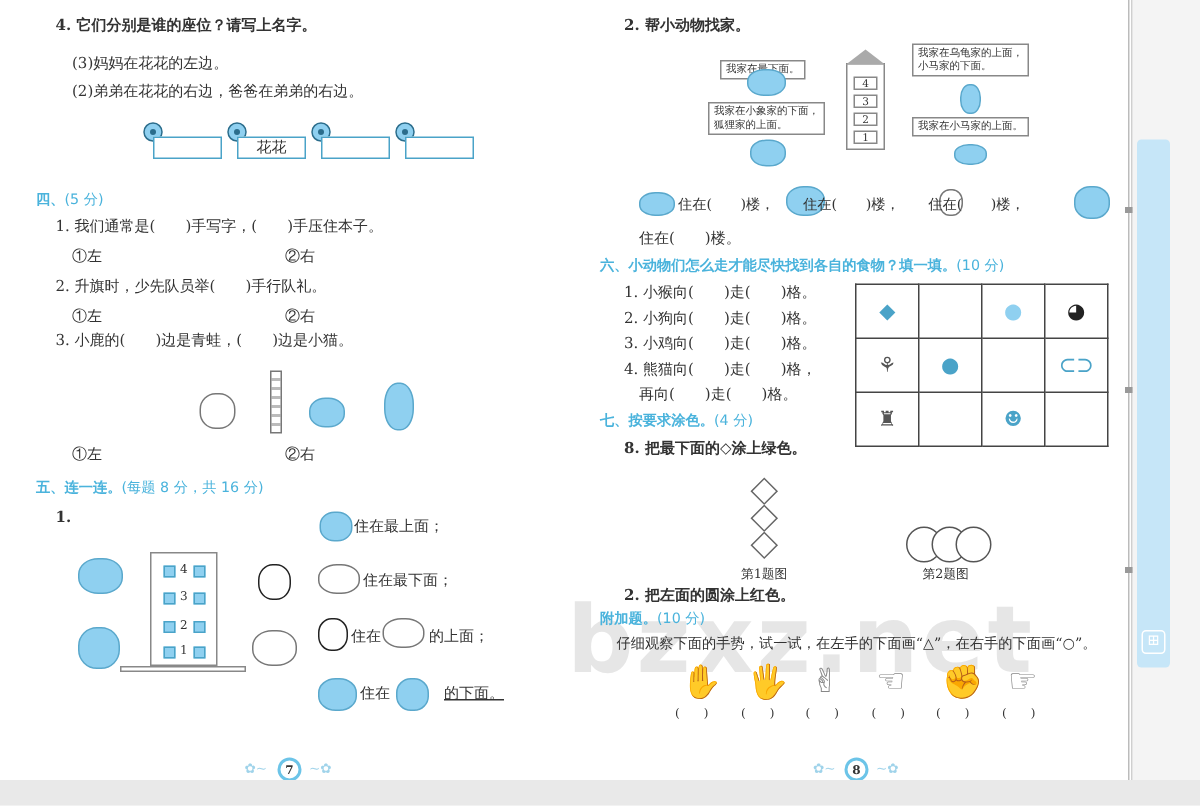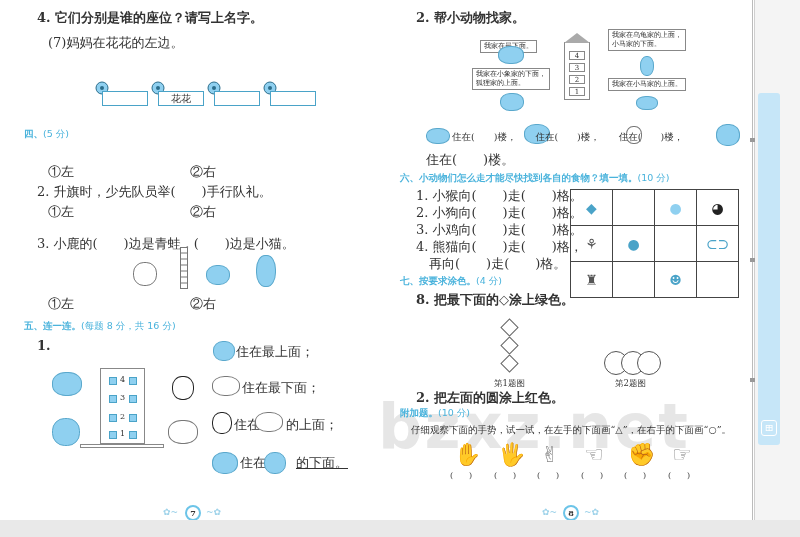--- a/index.html
+++ b/index.html
@@ -1,21 +1,21 @@
 <!DOCTYPE html>
 <html><head>
 <meta charset="utf-8">
 <style>
   * { box-sizing: border-box; margin: 0; padding: 0; }
   html, body { width: 800px; height: 537px; overflow: hidden; background: #f4f4f4; }
   body { font-family: "DejaVu Serif", "Liberation Serif", serif; color: #333; position: relative; }
   .page { position: absolute; top: 0; height: 520px; background: #fff; }
   .page-left { left: 0; width: 400px; }
   .page-right { left: 400px; width: 355px; border-right: 1px solid #cfcfcf; }
-  .t { position: absolute; font-size: 13px; white-space: nowrap; line-height: 12px; color: #333; }
+  .t { position: absolute; font-size: 10px; white-space: nowrap; line-height: 12px; color: #333; }
   .b { font-weight: bold; }
   .sec { color: #4ab3dc; font-weight: bold; font-family: "DejaVu Sans", "Liberation Sans", sans-serif; font-size: 9.5px; }
   .sec .pts { font-weight: normal; }
   .box { position: absolute; border: 1px solid #4aa3c8; background: #fff; height: 15px; width: 46px; font-size: 10px; text-align: center; line-height: 14px; }
   .flower { position: absolute; width: 16px; height: 16px; }
   .animal { position: absolute; border-radius: 45%; background: #8fd0f0; border: 1px solid #5aa8cc; }
   .animal.white { background: #fff; border-color: #777; }
   .animal.panda { background: #fff; border: 1px solid #222; }
   .bldg { position: absolute; border: 1px solid #888; background: #fff; }
   .win { position: absolute; width: 8px; height: 8px; background: #8fd0f0; border: 1px solid #4aa3c8; }
@@ -32,21 +32,22 @@
   .ruler { position: absolute; left: 752px; top: 0; width: 1px; height: 520px; background: #bbb; }
   .tick { position: absolute; left: 750px; width: 5px; height: 4px; background: #999; }
   .watermark { position: absolute; left: 378px; top: 390px; font-family: "DejaVu Sans", sans-serif; font-weight: bold; font-size: 62px; color: rgba(200,200,200,0.45); letter-spacing: 2px; }
   .bottom-bar { position: absolute; left: 0; top: 520px; width: 800px; height: 17px; background: #e9e9e9; }
 </style>
 </head>
 <body>
 
 <div class="page page-left">
   <div class="t b" style="left:37px;top:12px;">4. 它们分别是谁的座位？请写上名字。</div>
-  <div class="t" style="left:48px;top:37px;">(7)妈妈在花花的左边。</div>
+  <div class="t" style="left:48px;top:37px;">(3)妈妈在花花的左边。</div>
+  <div class="t" style="left:48px;top:56px;">(2)弟弟在花花的右边，爸爸在弟弟的右边。</div>
 
   <div class="flower" style="left:94px;top:80px;"><svg width="16" height="16">
         <circle cx="8" cy="8" r="6" fill="#8fd0f0" stroke="#2b6d8c"></circle>
         <circle cx="8" cy="8" r="2" fill="#2b6d8c"></circle>
       </svg></div>
   <div class="box" style="left:102px;top:91px;"></div>
   <div class="flower" style="left:150px;top:80px;"><svg width="16" height="16">
         <circle cx="8" cy="8" r="6" fill="#8fd0f0" stroke="#2b6d8c"></circle>
         <circle cx="8" cy="8" r="2" fill="#2b6d8c"></circle>
       </svg></div>
@@ -56,26 +57,27 @@
         <circle cx="8" cy="8" r="2" fill="#2b6d8c"></circle>
       </svg></div>
   <div class="box" style="left:214px;top:91px;"></div>
   <div class="flower" style="left:262px;top:80px;"><svg width="16" height="16">
         <circle cx="8" cy="8" r="6" fill="#8fd0f0" stroke="#2b6d8c"></circle>
         <circle cx="8" cy="8" r="2" fill="#2b6d8c"></circle>
       </svg></div>
   <div class="box" style="left:270px;top:91px;"></div>
 
   <div class="t sec" style="left:24px;top:128px;"><span>四、</span><span class="pts">(5 分)</span></div>
+  <div class="t" style="left:37px;top:146px;">1. 我们通常是(　　)手写字，(　　)手压住本子。</div>
   <div class="t" style="left:48px;top:166px;">①左</div>
   <div class="t" style="left:190px;top:166px;">②右</div>
   <div class="t" style="left:37px;top:186px;">2. 升旗时，少先队员举(　　)手行队礼。</div>
   <div class="t" style="left:48px;top:206px;">①左</div>
   <div class="t" style="left:190px;top:206px;">②右</div>
-  <div class="t" style="left:37px;top:238px;">3. 小鹿的(　　)边是青蛙，(　　)边是小猫。</div>
+  <div class="t" style="left:37px;top:222px;">3. 小鹿的(　　)边是青蛙，(　　)边是小猫。</div>
 
   <div class="animal white" style="left:133px;top:262px;width:24px;height:24px;"></div>
   <div style="position:absolute;left:180px;top:247px;width:8px;height:42px;border:1px solid #777;background:repeating-linear-gradient(#fff 0 4px,#bbb 4px 6px);"></div>
   <div class="animal" style="left:206px;top:265px;width:24px;height:20px;"></div>
   <div class="animal" style="left:256px;top:255px;width:20px;height:32px;"></div>
 
   <div class="t" style="left:48px;top:298px;">①左</div>
   <div class="t" style="left:190px;top:298px;">②右</div>
 
   <div class="t sec" style="left:24px;top:320px;"><span>五、连一连。</span><span class="pts">(每题 8 分，共 16 分)</span></div>

